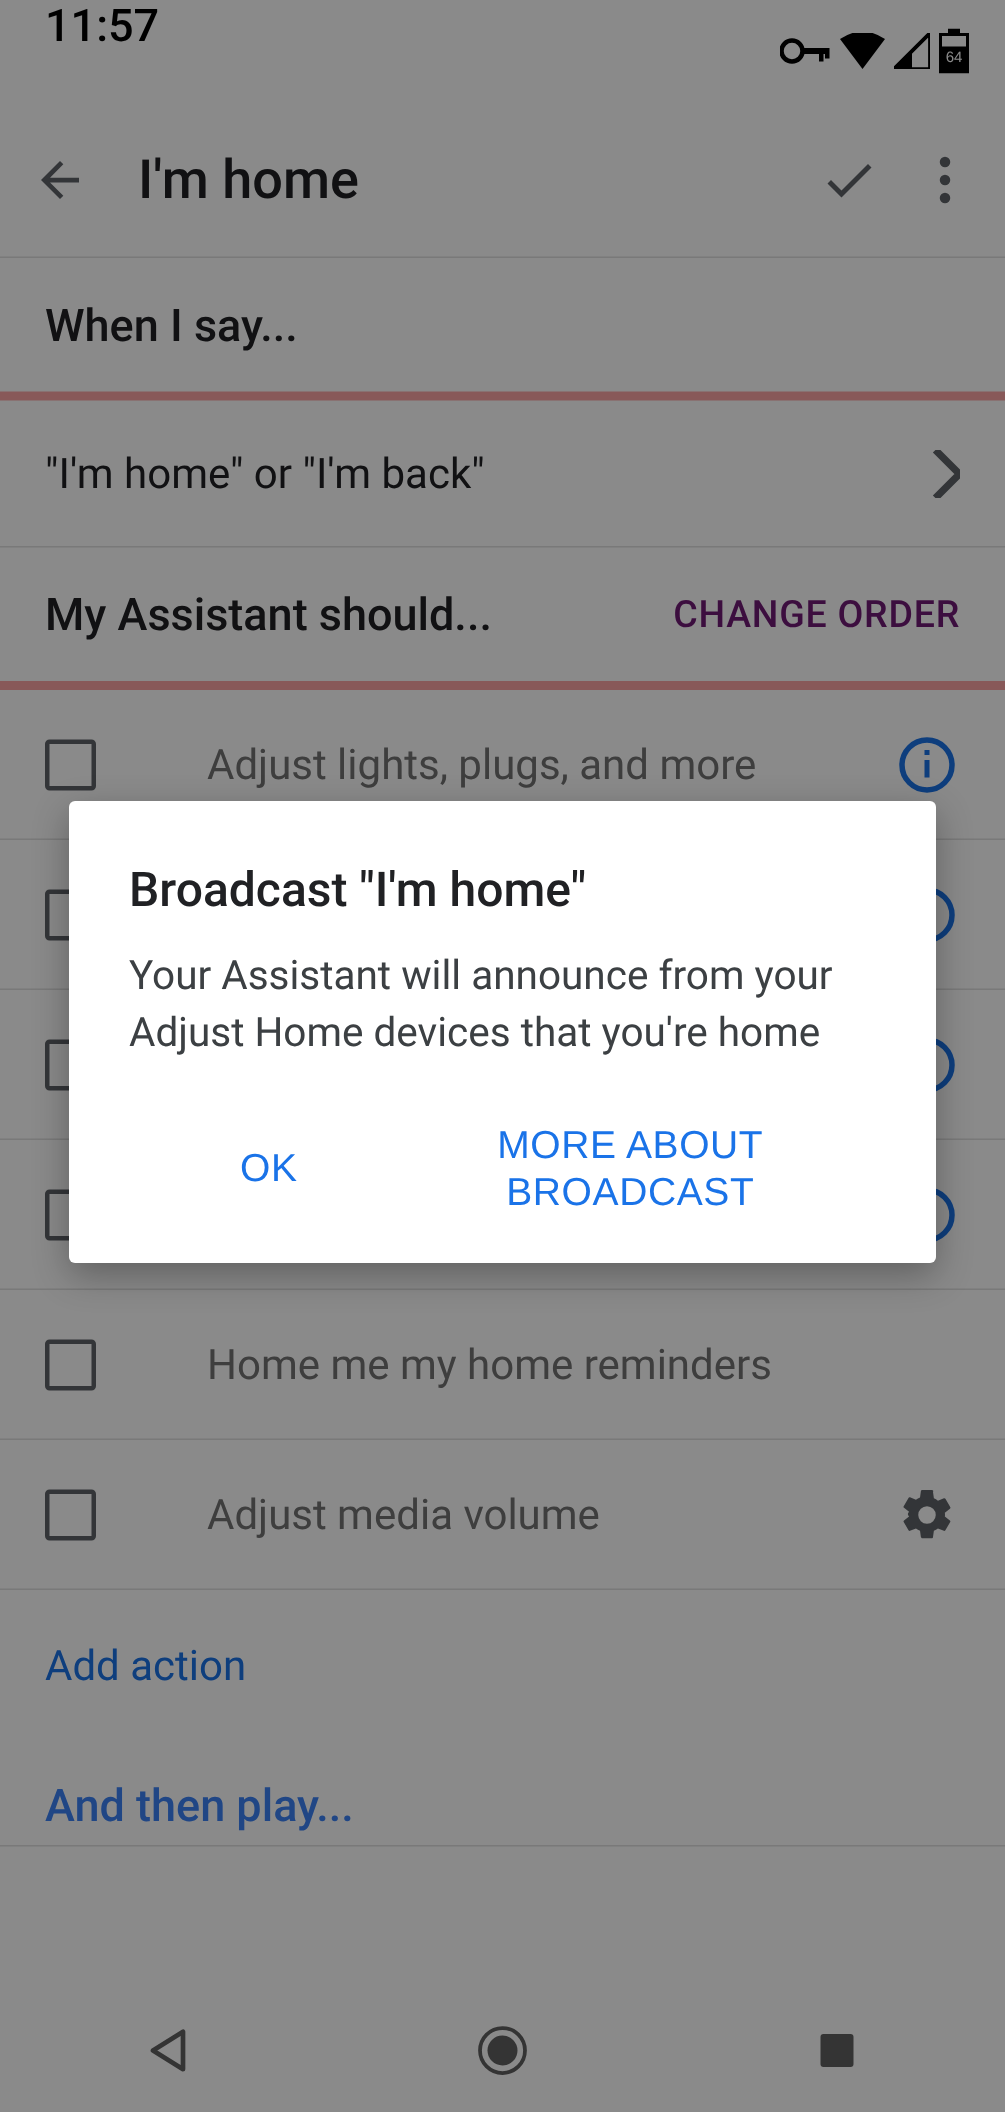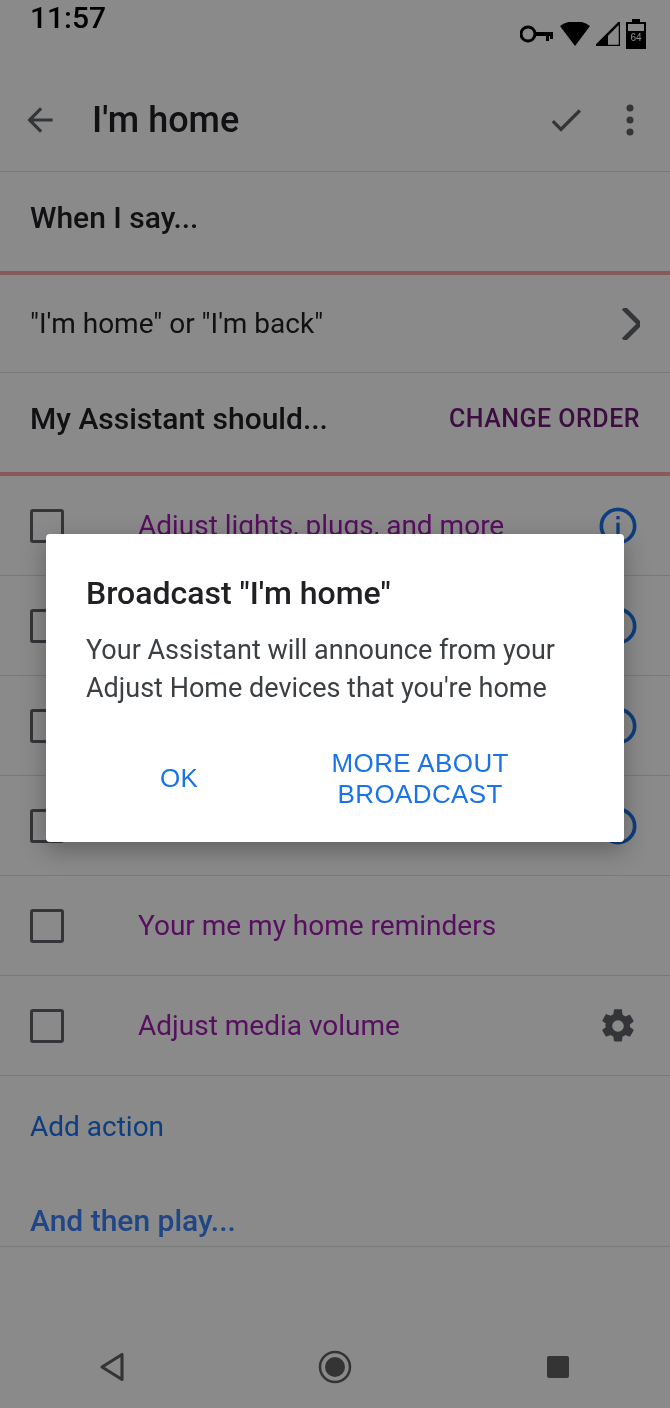--- a/index.html
+++ b/index.html
@@ -14,29 +14,29 @@
   
   .appbar {
     height:104px; background:#fff; display:flex; align-items:center; border-bottom:1px solid #e0e0e0;
     padding:0 8px;
   }
   .appbar .back { width:64px; height:64px; display:flex; align-items:center; justify-content:center;}
   .appbar .title { flex:1; margin-left:20px; font-size:36px; font-weight:500; color:#202124;}
   .appbar .confirm, .appbar .menu { width:64px; height:64px; display:flex; align-items:center; justify-content:center;}
   
   .content { background:#fff; }
-  .section-header { padding:28px 30px 36px; font-size:30px; font-weight:500; color:#202124; border-bottom:4px solid #fca5a5;}
+  .section-header { padding:28px 30px 26px; font-size:30px; font-weight:500; color:#202124; border-bottom:6px solid #fca5a5;}
   .section-header.flex { display:flex; align-items:center; justify-content:space-between;}
   .section-header .link-btn { color:#701a75; font-size:25px; font-weight:500; letter-spacing:0.5px;}
   
   .row.phrase { display:flex; align-items:center; justify-content:space-between; padding:32px 30px; font-size:28px; color:#202124; border-bottom:1px solid #e0e0e0;}
   
   .action-row { display:flex; align-items:center; padding:0 30px; height:100px; border-bottom:1px solid #e0e0e0;}
   .checkbox { width:34px; height:34px; border:3px solid #5f6368; border-radius:3px; flex-shrink:0;}
-  .action-label { flex:1; margin-left:74px; font-size:28px; color:#a21caf;}
+  .action-label { flex:1; margin-left:74px; font-size:28px; color:#737373;}
   .action-icon { width:44px; height:44px; display:flex; align-items:center; justify-content:center;}
   
   .add-action { padding:34px 30px 12px; font-size:28px; color:#1a73e8; font-weight:400;}
   .and-then { padding:48px 30px 8px; font-size:30px; font-weight:500; color:#3b82f6; border-bottom:1px solid #e0e0e0;}
   
   .navbar {
     position:absolute; bottom:0; left:0; right:0; height:82px; background:#fff;
     display:flex; align-items:center; justify-content:space-around;
   }
   .navbtn { width:56px; height:56px; display:flex; align-items:center; justify-content:center;}
@@ -163,21 +163,21 @@
     <div class="action-icon">
       <svg width="40" height="40" viewBox="0 0 24 24">
           <circle cx="12" cy="12" r="10" fill="none" stroke="#1a73e8" stroke-width="2.2"></circle>
           <rect x="11" y="10" width="2" height="7" fill="#1a73e8"></rect>
           <rect x="11" y="6" width="2" height="2" fill="#1a73e8"></rect>
         </svg>
     </div>
   </div>
   <div class="action-row">
     <div class="checkbox"></div>
-    <div class="action-label">Your me my home reminders</div>
+    <div class="action-label">Home me my home reminders</div>
   </div>
   <div class="action-row">
     <div class="checkbox"></div>
     <div class="action-label">Adjust media volume</div>
     <div class="action-icon">
       <svg width="40" height="40" viewBox="0 0 24 24">
           <path fill="#5f6368" d="M19.14 12.94a7.07 7.07 0 0 0 .05-.94 7.07 7.07 0 0 0-.05-.94l2.03-1.58a.5.5 0 0 0 .12-.64l-1.92-3.32a.5.5 0 0 0-.6-.22l-2.39.96a7.03 7.03 0 0 0-1.62-.94l-.36-2.54A.5.5 0 0 0 13.9 2h-3.84a.5.5 0 0 0-.49.42l-.36 2.54c-.58.24-1.12.55-1.62.94l-2.39-.96a.5.5 0 0 0-.6.22L2.68 8.48a.5.5 0 0 0 .12.64l2.03 1.58c-.3.31-.5.63-.5.94s.2.63.5.94L2.8 14.16a.5.5 0 0 0-.12.64l1.92 3.32c.13.22.39.31.6.22l2.39-.96c.5.39 1.04.7 1.62.94l.36 2.54c.4.24.25.42.49.42h3.84c.24 0 .45-.18.49-.42l.36-2.54c.58-.24 1.12-.55 1.62-.94l2.39.96c.21.09.47 0 .6-.22l1.92-3.32a.5.5 0 0 0-.12-.64l-2.03-1.58zM12 15.5A3.5 3.5 0 1 1 12 8.5a3.5 3.5 0 0 1 0 7z"></path>
         </svg>
     </div>
   </div>

